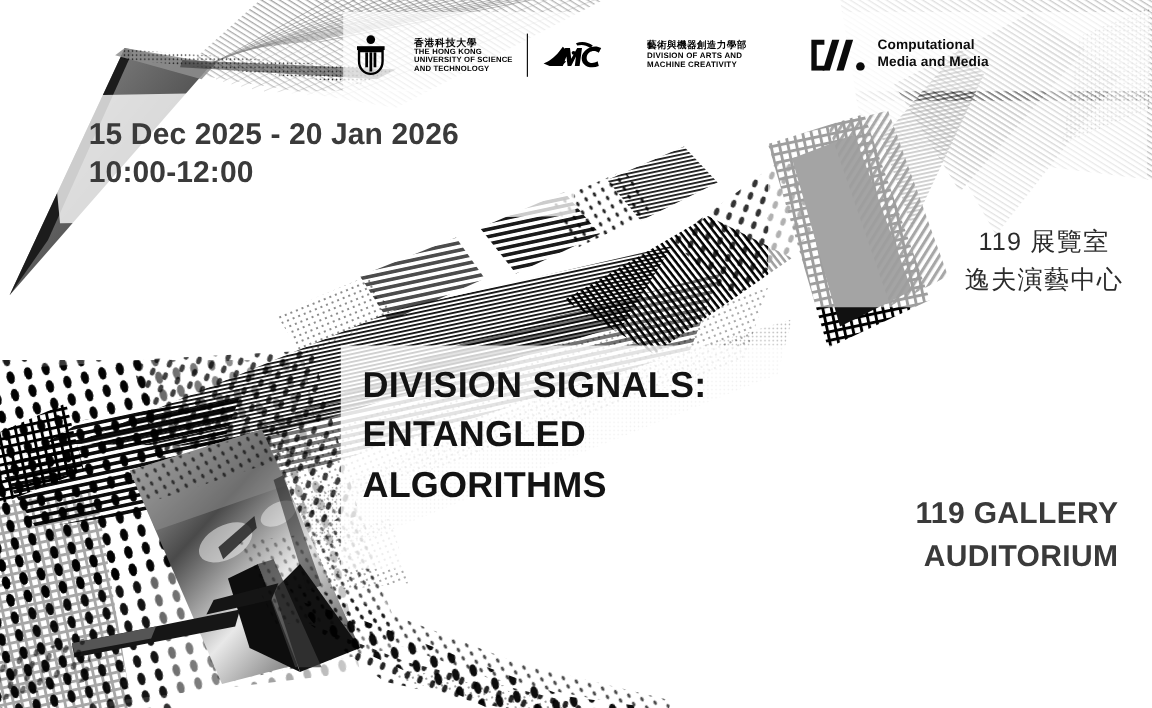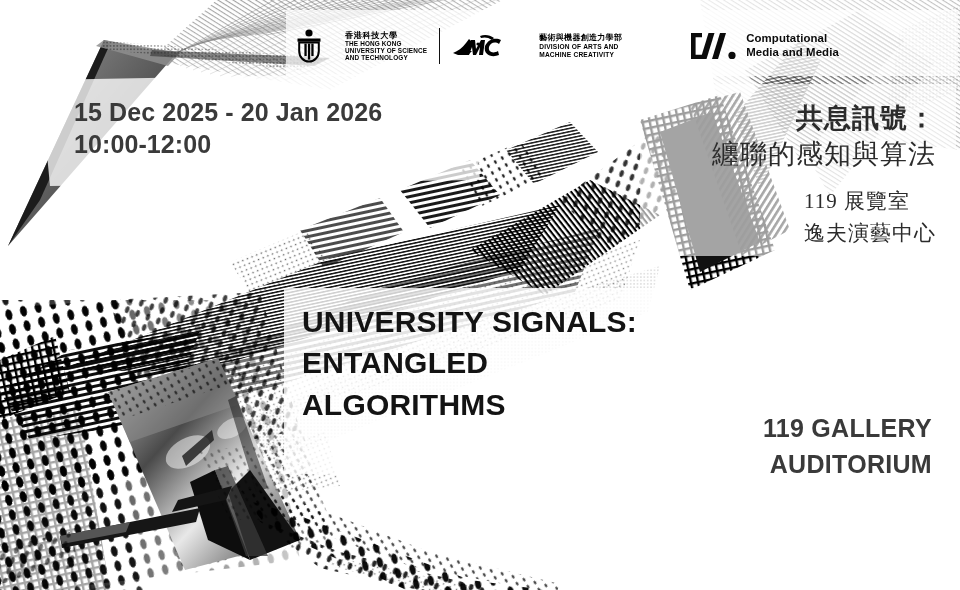--- a/index.html
+++ b/index.html
@@ -27,43 +27,43 @@
   .hkust-mark { width:26px; height:34px; flex:none; }
   .hkust-text { line-height:1.12; }
   .hkust-cn { font-size:8.2px; font-weight:700; letter-spacing:.6px; color:#000; white-space:nowrap; }
   .hkust-en { font-size:6.4px; font-weight:700; letter-spacing:.15px; color:#000; white-space:nowrap; text-transform:uppercase; }
 
   .amc-mark { width:60px; height:30px; flex:none; }
   .amc-text { line-height:1.2; margin-left:4px; }
   .amc-cn { font-size:8px; font-weight:700; letter-spacing:.3px; color:#000; white-space:nowrap; }
   .amc-en { font-size:6.6px; font-weight:700; letter-spacing:.2px; color:#000; white-space:nowrap; text-transform:uppercase; }
 
-  .cma-unit { display:flex; align-items:center; gap:9px; margin-left:28px;padding-left:16px; }
+  .cma-unit { display:flex; align-items:center; gap:9px; margin-left:13px;padding-left:16px; }
   .cma-mark { width:46px; height:26px; flex:none; }
   .cma-text { line-height:1.22; }
   .cma-l1, .cma-l2 { font-size:11.4px; font-weight:700; color:#0b0b0b; white-space:nowrap; letter-spacing:.1px; }
 
   
   .dateblock {
     position:absolute; left:74px; top:96px; z-index:15;
     font-size:25px; font-weight:700; color:#3a3a3a; line-height:1.28;
     letter-spacing:.1px; white-space:nowrap;
   }
 
   .cn-title {
     position:absolute; right:24px; top:100px; z-index:15; text-align:right;
     font-family:"DejaVu Serif","Liberation Serif",serif;
     color:#2b2b2b;
   }
   .cn-title .l1 { font-size:27px; font-weight:700; line-height:1.32; letter-spacing:1px; }
   .cn-title .l2 { font-size:27px; font-weight:500; line-height:1.32; letter-spacing:1px; }
 
   .cn-venue {
-    position:absolute; right:24px; top:186px; z-index:15; text-align:left;
-    font-family:Liberation Serif, serif;
+    position:absolute; right:24px; top:186px; z-index:15; text-align:center;
+    font-family:Liberation Sans, sans-serif;
     color:#2b2b2b; font-size:21px; line-height:1.5; letter-spacing:1px;
   }
 
   .en-title {
     position:absolute; left:302px; top:301px; z-index:15;
     font-size:30px; font-weight:700; color:#131313; line-height:1.38;
     letter-spacing:.2px; white-space:nowrap;
   }
 
   .en-venue {
@@ -360,32 +360,28 @@
         <div class="cma-l2">Media and Media</div>
       </div>
     </div>
   </div>
 
   <div class="dateblock">
     <div>15 Dec 2025 - 20 Jan 2026</div>
     <div>10:00-12:00</div>
   </div>
 
-  <div class="cn-title">
-    <div class="l1">共息訊號：</div>
-    <div class="l2">纏聯的感知與算法</div>
-  </div>
 
   <div class="cn-venue">
     <div>119 展覽室</div>
     <div>逸夫演藝中心</div>
   </div>
 
   <div class="en-title">
-    <div>UNIVERSITY SIGNALS:</div>
+    <div>DIVISION SIGNALS:</div>
     <div>ENTANGLED</div>
     <div>ALGORITHMS</div>
   </div>
 
   <div class="en-venue">
     <div>119 GALLERY</div>
     <div>AUDITORIUM</div>
   </div>
 
 </div>

